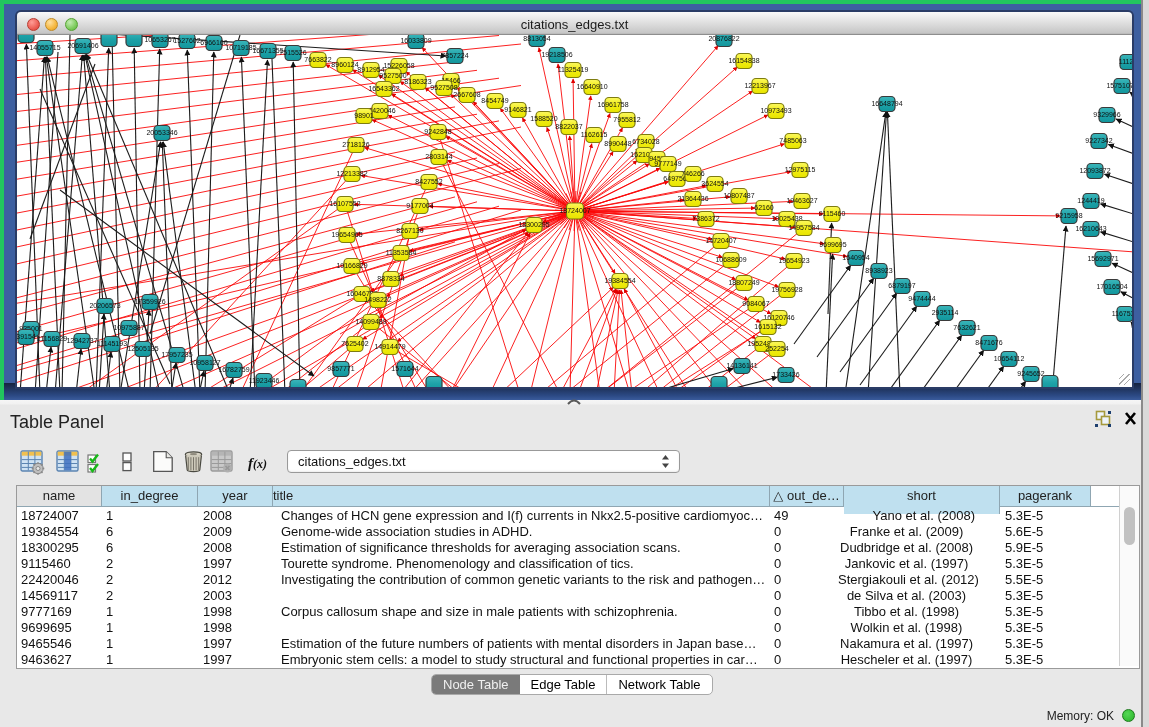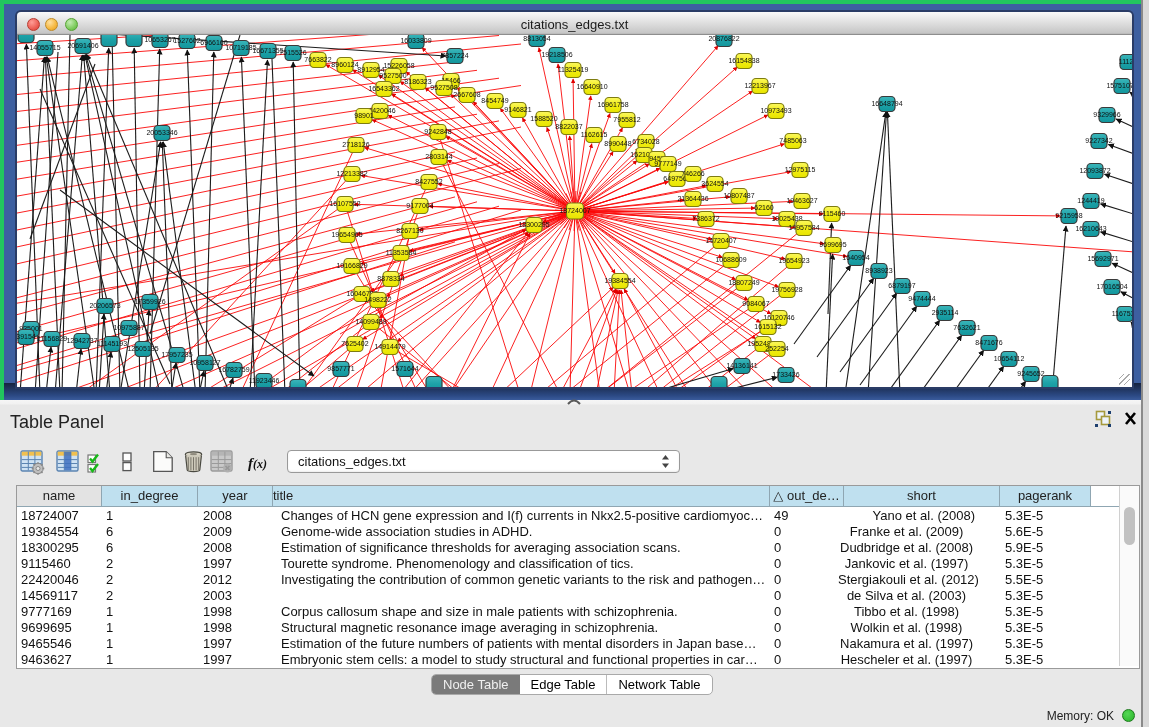--- a/index.html
+++ b/index.html
@@ -679,21 +679,21 @@
         <path d="M4.5 13 L8 8.5 L1 8.5 z" fill="#444"></path>
       </svg>
  </div>
  <div id="tbl">
    <div id="thead">
         <div style="position:absolute;left:0px;top:0;width:85px;height:20px;background:#e3e3e3;border-right:1px solid #8fa6b2;box-sizing:border-box;text-align:center;line-height:20px">name</div>
         <div style="position:absolute;left:85px;top:0;width:96px;height:20px;background:#bfe0ef;border-right:1px solid #8fa6b2;box-sizing:border-box;text-align:center;line-height:20px">in_degree</div>
         <div style="position:absolute;left:181px;top:0;width:75px;height:20px;background:#bfe0ef;border-right:1px solid #8fa6b2;box-sizing:border-box;text-align:center;line-height:20px">year</div>
         <div style="position:absolute;left:256px;top:0;width:497px;height:20px;background:#bfe0ef;border-right:1px solid #8fa6b2;box-sizing:border-box;text-align:left;line-height:20px">title</div>
         <div style="position:absolute;left:753px;top:0;width:74px;height:20px;background:#bfe0ef;border-right:1px solid #8fa6b2;box-sizing:border-box;text-align:center;line-height:20px">△ out_de…</div>
-        <div style="position:absolute;left:827px;top:0;width:156px;height:20px;background:#bfe0ef;border-right:1px solid #8fa6b2;box-sizing:border-box;text-align:center;line-height:20px">short</div>
+        <div style="position:absolute;left:827px;top:0;width:156px;height:28px;background:#bfe0ef;border-right:1px solid #8fa6b2;box-sizing:border-box;text-align:center;line-height:20px">short</div>
         <div style="position:absolute;left:983px;top:0;width:91px;height:20px;background:#bfe0ef;border-right:1px solid #8fa6b2;box-sizing:border-box;text-align:center;line-height:20px">pagerank</div>
       </div>
    <div id="tbody">
         <div style="position:absolute;left:0;top:0px;width:1102px;height:16px">
           <span style="position:absolute;left:4px;top:1px;white-space:nowrap">18724007</span>
           <span style="position:absolute;left:89px;top:1px;white-space:nowrap">1</span>
           <span style="position:absolute;left:186px;top:1px;white-space:nowrap">2008</span>
           <span style="position:absolute;left:264px;top:1px;white-space:nowrap">Changes of HCN gene expression and I(f) currents in Nkx2.5‑positive cardiomyoc…</span>
           <span style="position:absolute;left:757px;top:1px;white-space:nowrap">49</span>
           <span style="position:absolute;left:821px;width:137px;top:1px;text-align:right;white-space:nowrap">Yano et al. (2008)</span>
@@ -749,21 +749,20 @@
           <span style="position:absolute;left:186px;top:1px;white-space:nowrap">1998</span>
           <span style="position:absolute;left:264px;top:1px;white-space:nowrap">Corpus callosum shape and size in male patients with schizophrenia.</span>
           <span style="position:absolute;left:757px;top:1px;white-space:nowrap">0</span>
           <span style="position:absolute;left:821px;width:137px;top:1px;text-align:center;white-space:nowrap">Tibbo et al. (1998)</span>
           <span style="position:absolute;left:988px;top:1px;white-space:nowrap">5.3E‑5</span>
         </div>
         <div style="position:absolute;left:0;top:112px;width:1102px;height:16px">
           <span style="position:absolute;left:4px;top:1px;white-space:nowrap">9699695</span>
           <span style="position:absolute;left:89px;top:1px;white-space:nowrap">1</span>
           <span style="position:absolute;left:186px;top:1px;white-space:nowrap">1998</span>
-          <span style="position:absolute;left:264px;top:1px;white-space:nowrap">Structural magnetic resonance image averaging in schizophrenia.</span>
           <span style="position:absolute;left:757px;top:1px;white-space:nowrap">0</span>
           <span style="position:absolute;left:821px;width:137px;top:1px;text-align:center;white-space:nowrap">Wolkin et al. (1998)</span>
           <span style="position:absolute;left:988px;top:1px;white-space:nowrap">5.3E‑5</span>
         </div>
         <div style="position:absolute;left:0;top:128px;width:1102px;height:16px">
           <span style="position:absolute;left:4px;top:1px;white-space:nowrap">9465546</span>
           <span style="position:absolute;left:89px;top:1px;white-space:nowrap">1</span>
           <span style="position:absolute;left:186px;top:1px;white-space:nowrap">1997</span>
           <span style="position:absolute;left:264px;top:1px;white-space:nowrap">Estimation of the future numbers of patients with mental disorders in Japan base…</span>
           <span style="position:absolute;left:757px;top:1px;white-space:nowrap">0</span>

